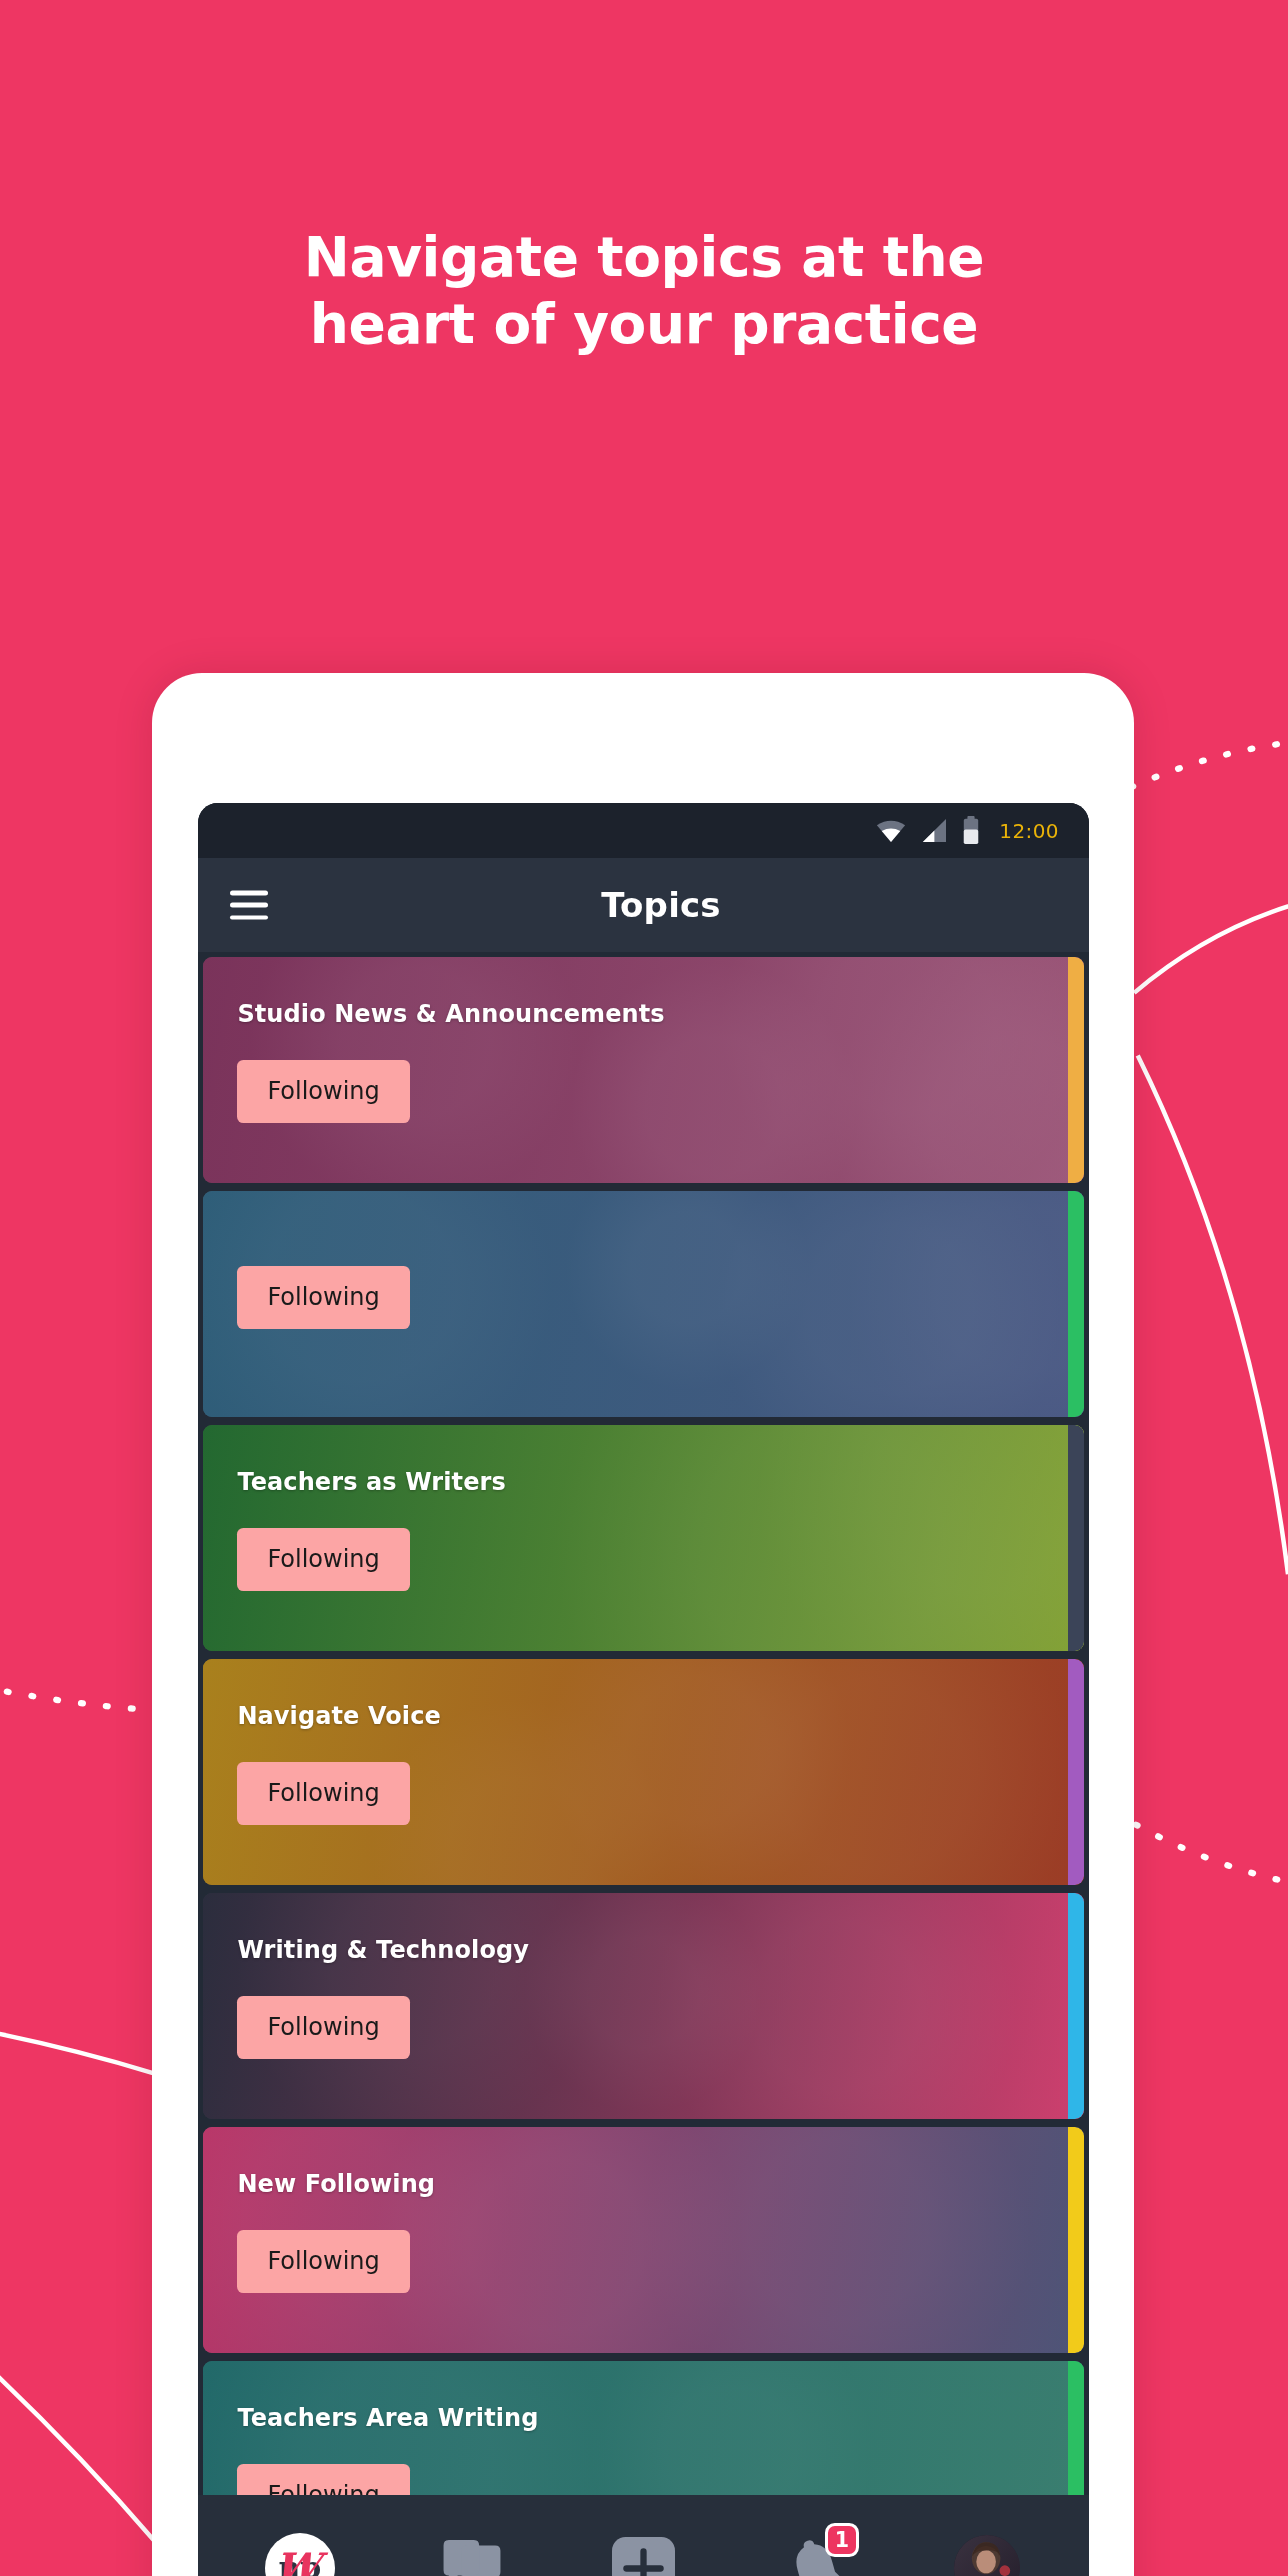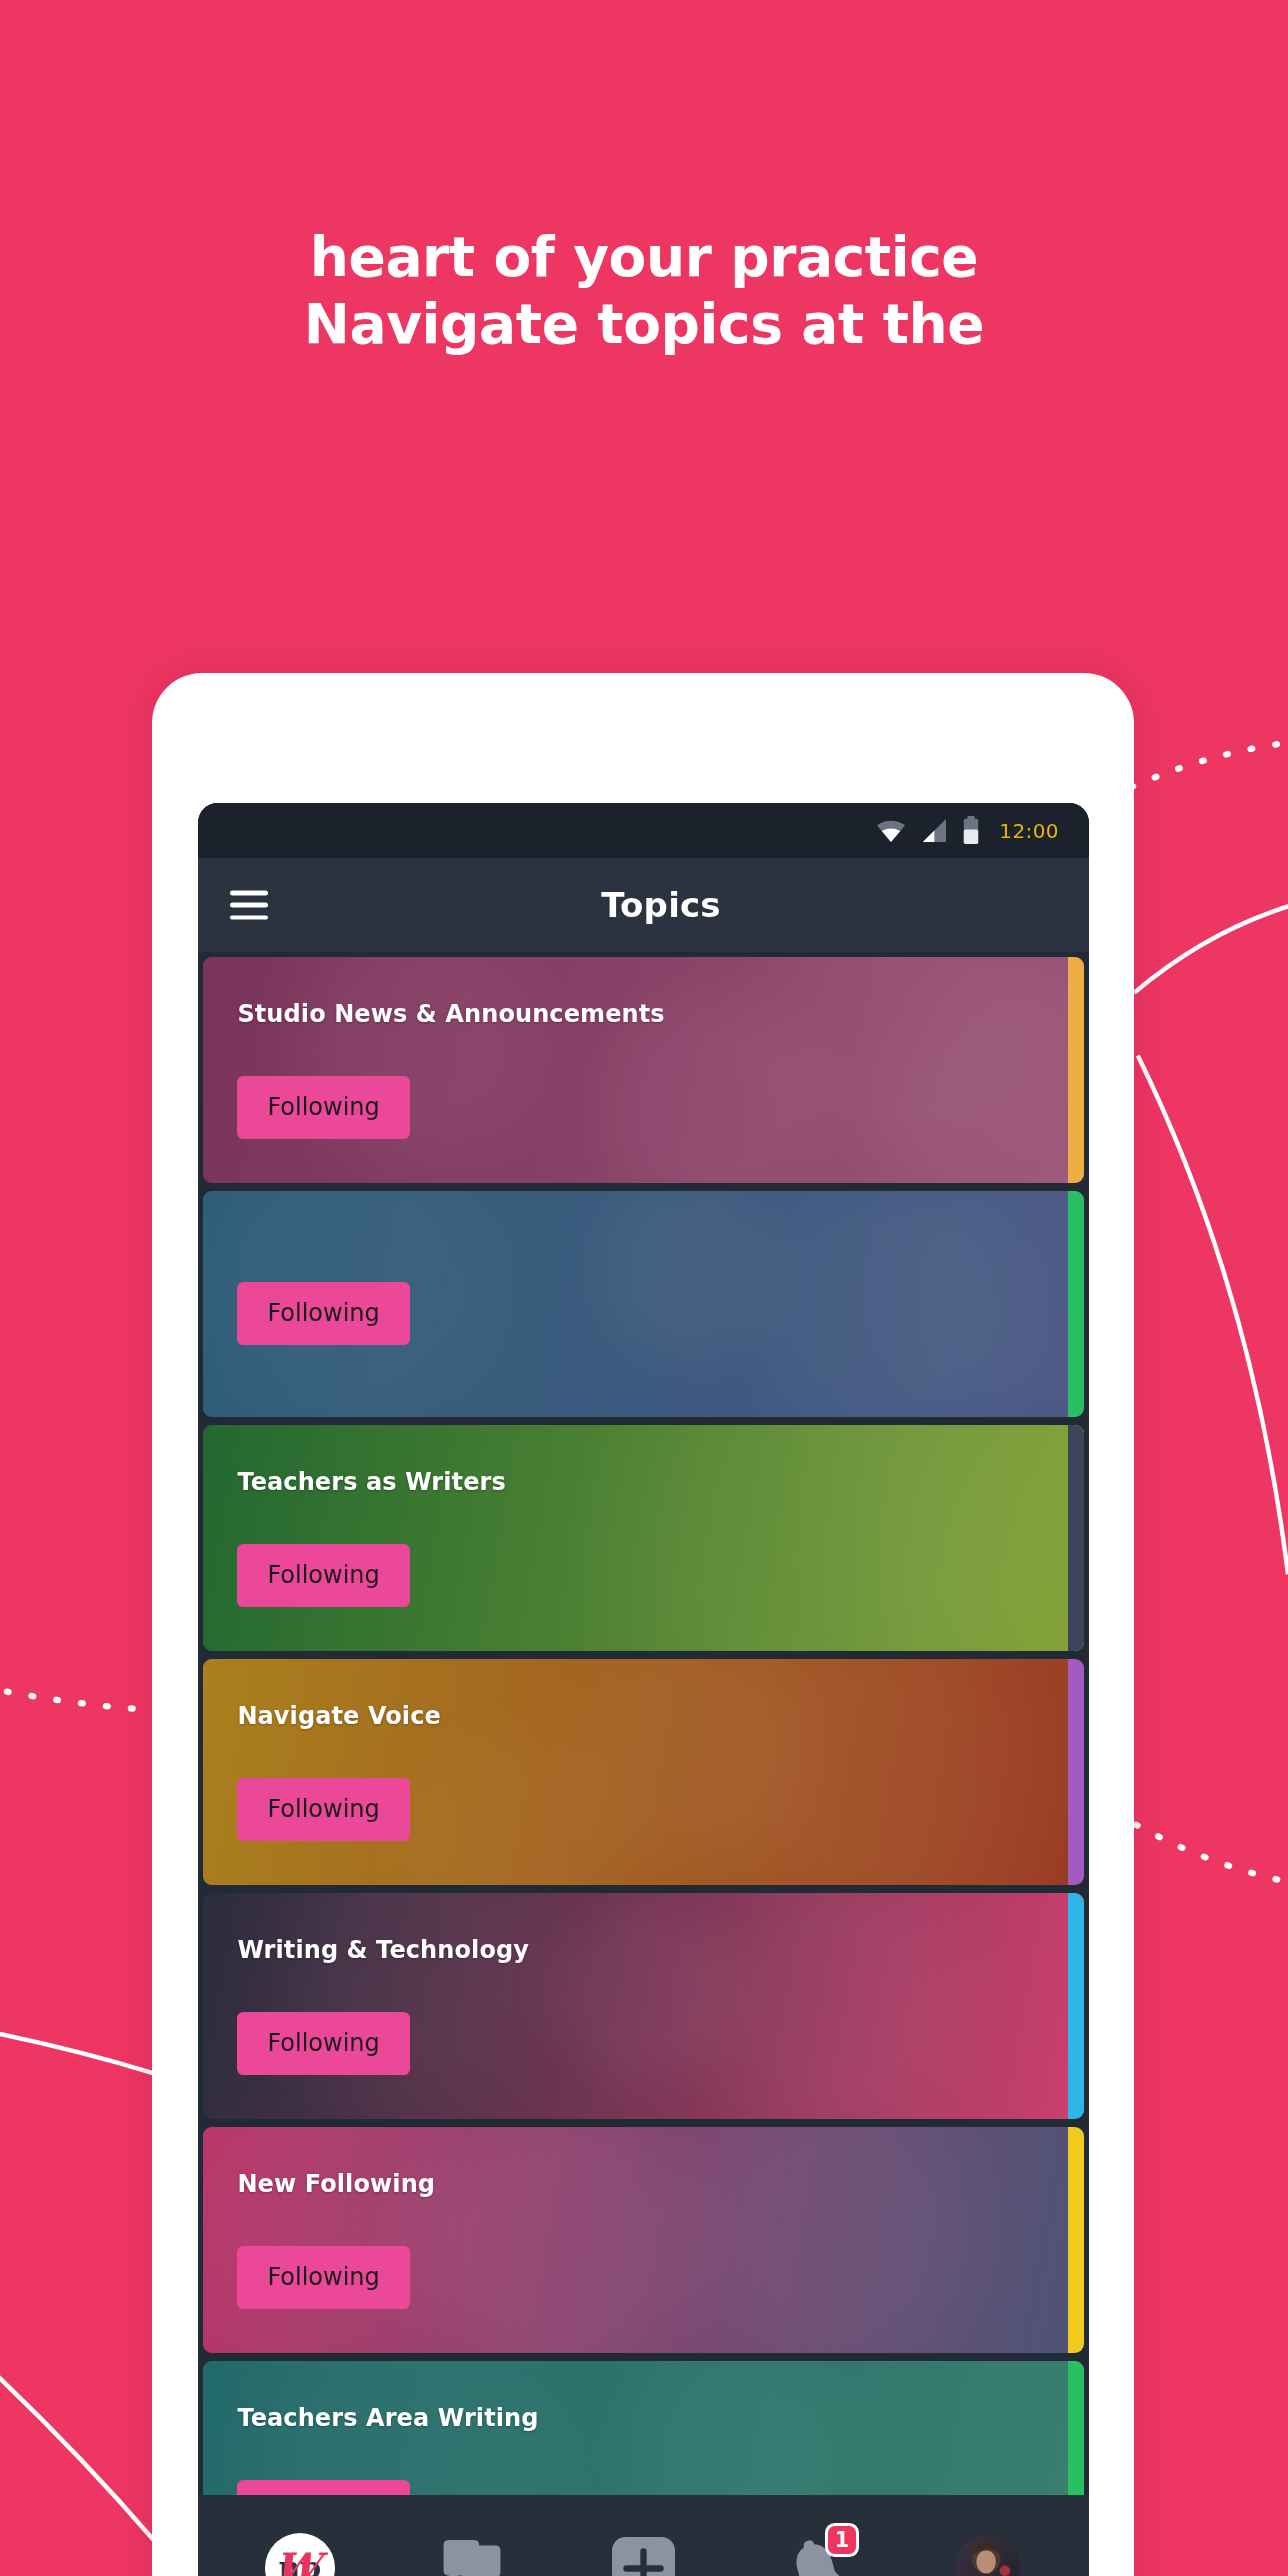--- a/index.html
+++ b/index.html
@@ -173,22 +173,22 @@
     font-size: 24px;
     font-weight: bold;
     letter-spacing: 0.1px;
     white-space: nowrap;
     text-shadow: 0 0.9px 2.7px rgba(0,0,0,0.28);
     font-family: "DejaVu Sans", sans-serif;
   }
 
   .follow-btn {
     display: inline-block;
-    margin-top: 48px;
-    background: #ec4899;
+    margin-top: 32px;
+    background: #fca5a5;
     color: #1A1A1A;
     font-size: 24px;
     padding: 19px 30px 19.7px 30px;
     border-radius: 6.3px;
     border: none;
     cursor: pointer;
     font-family: "DejaVu Sans", sans-serif;
     line-height: 1;
   }
 
@@ -289,22 +289,22 @@
   <path d="M1270 2040 Q1360 2090 1460 2108" fill="none" stroke="#FFFFFF" stroke-width="7" stroke-linecap="round" stroke-dasharray="2 26"></path>
 
   <path d="M-20 1886 Q80 1906 172 1912" fill="none" stroke="#FFFFFF" stroke-width="7" stroke-linecap="round" stroke-dasharray="2 26"></path>
 
   <path d="M-20 2270 Q80 2290 172 2318" fill="none" stroke="#FFFFFF" stroke-width="5"></path>
 
   <path d="M-20 2640 Q86 2740 172 2840" fill="none" stroke="#FFFFFF" stroke-width="5"></path>
 </svg>
 
 <div class="headline">
+  <span class="headline-line">Navigate topics at the</span>
   <span class="headline-line">heart of your practice</span>
-  <span class="headline-line">Navigate topics at the</span>
 </div>
 
 <div class="phone">
   <div class="screen">
 
     <div class="status-bar">
       <svg class="sb-icon" width="30" height="25" viewBox="0 0 34 28">
         <path d="M17 27 L1 8 Q17 -2 33 8 Z" fill="#6C7382"></path>
         <path d="M17 27 L6.5 14.5 Q17 9 27.5 14.5 Z" fill="#FFFFFF"></path>
       </svg>

